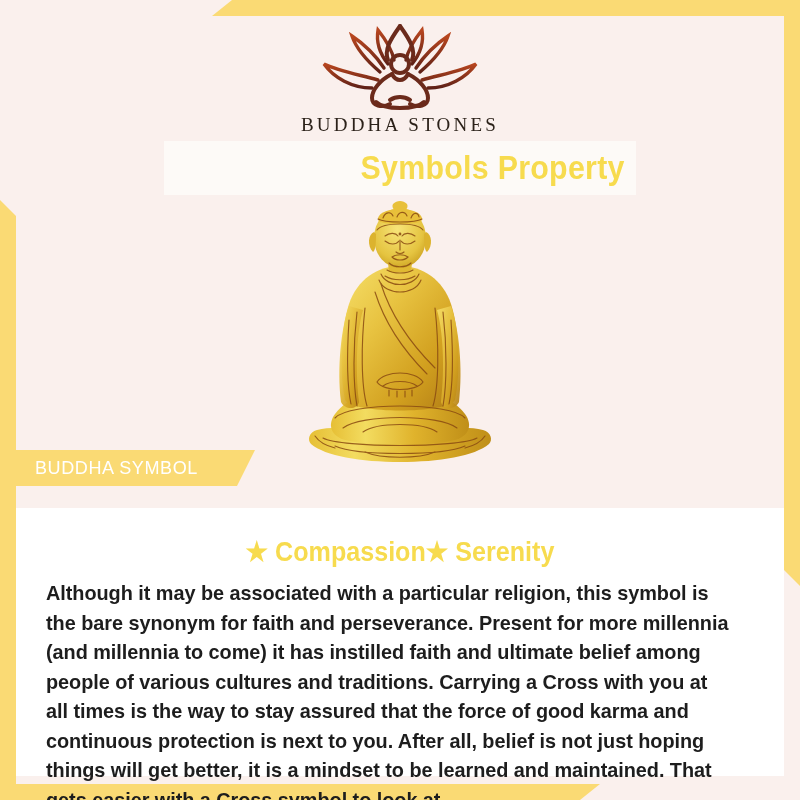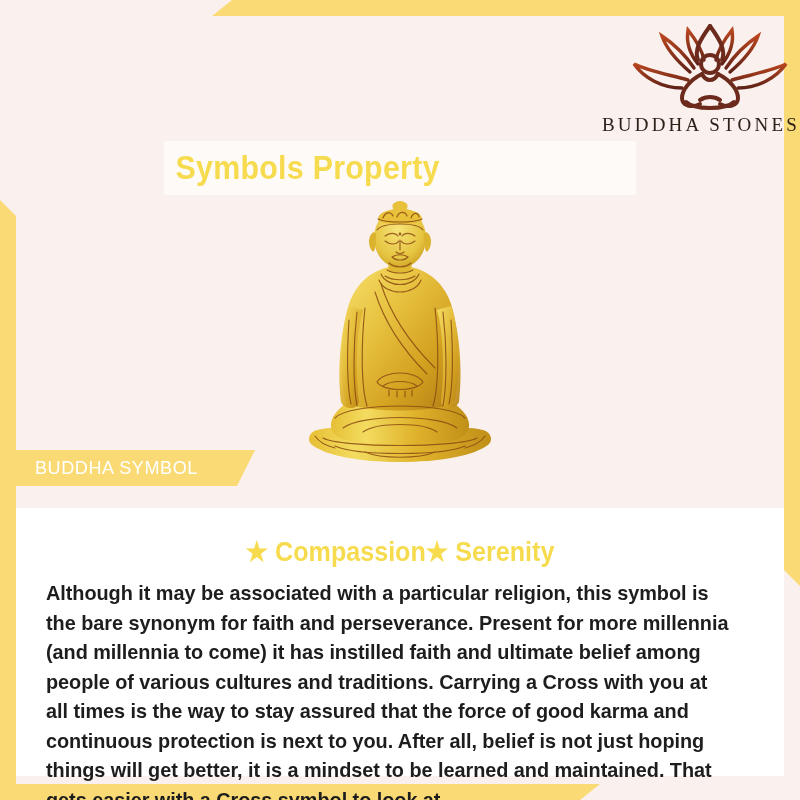--- a/index.html
+++ b/index.html
@@ -61,21 +61,21 @@
   }
 
   
   .logo-block {
     position: absolute;
     left: 0;
     right: 0;
     top: 22px;
     display: flex;
     flex-direction: column;
-    align-items: flex-end;
+    align-items: center;
   }
   .logo-mark {
     width: 180px;
     height: 88px;
     display: block;
   }
   .logo-word {
     margin-top: 4px;
     font-family: "Liberation Serif", serif;
     font-size: 19px;
@@ -87,21 +87,21 @@
   
   .title-band {
     position: absolute;
     left: 164px;
     top: 141px;
     width: 472px;
     height: 54px;
     background: #fdfaf7;
     display: flex;
     align-items: center;
-    justify-content: flex-start;
+    justify-content: flex-end;
   }
   .title-text {
     font-family: "Liberation Sans Narrow", "Liberation Sans", sans-serif;
     font-size: 33px;
     font-weight: bold;
     color: #f7db4e;
     letter-spacing: 0.3px;
     transform: scaleX(0.92);
   }
 

